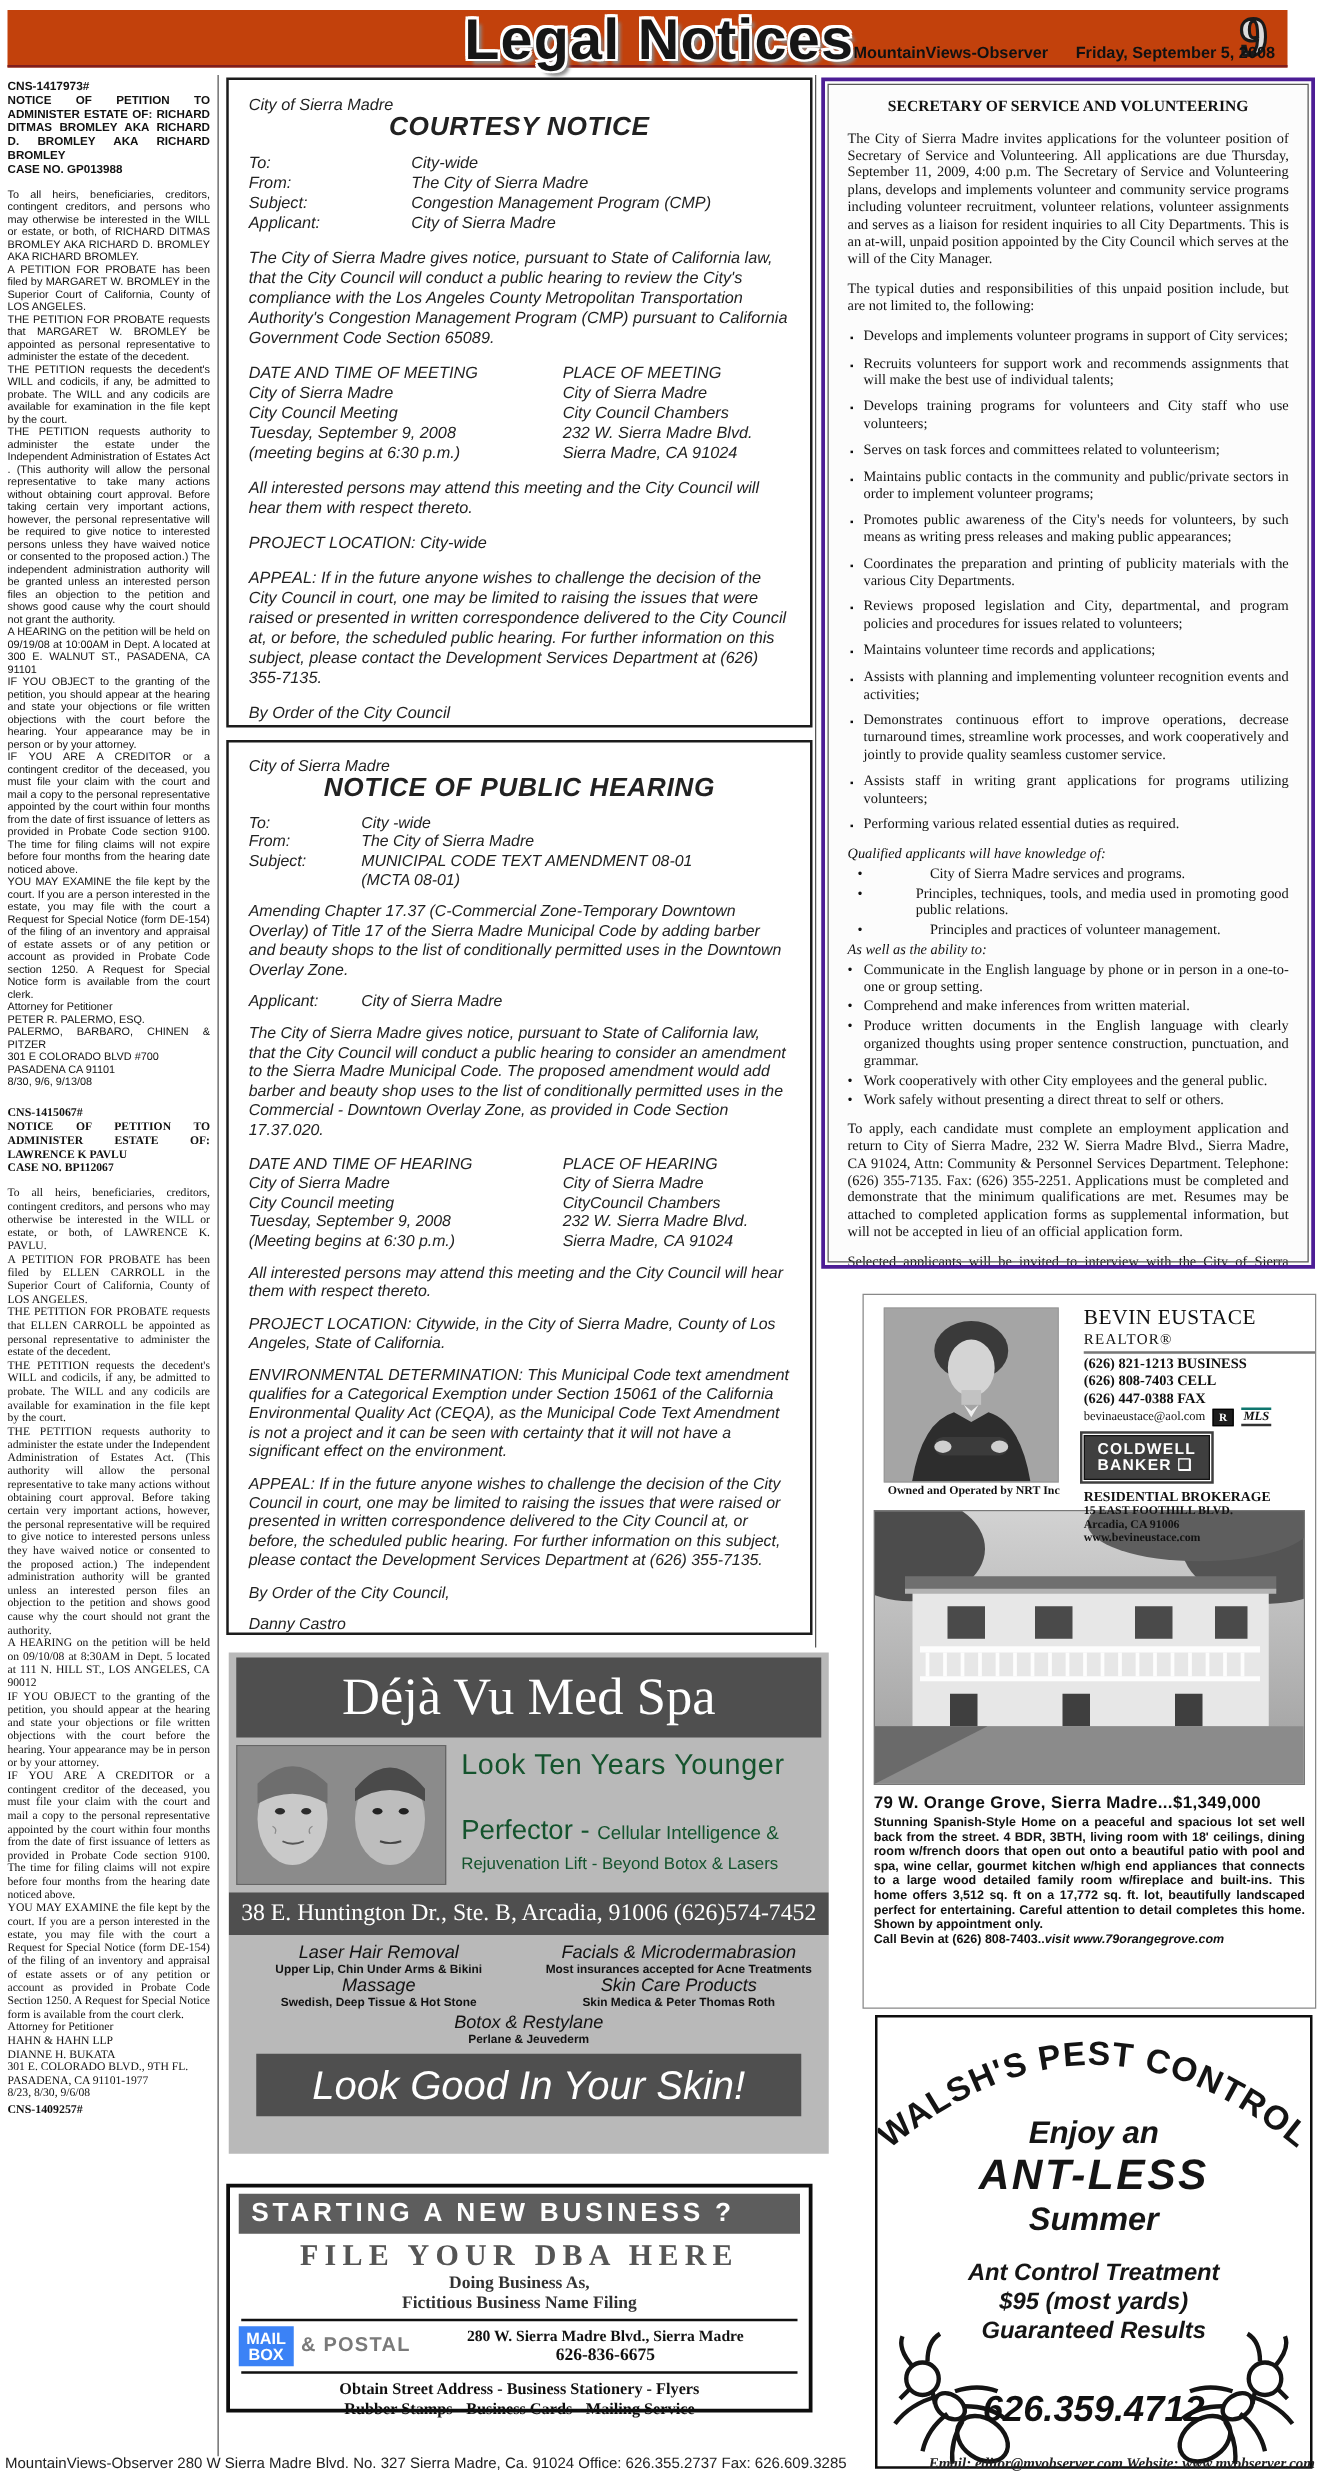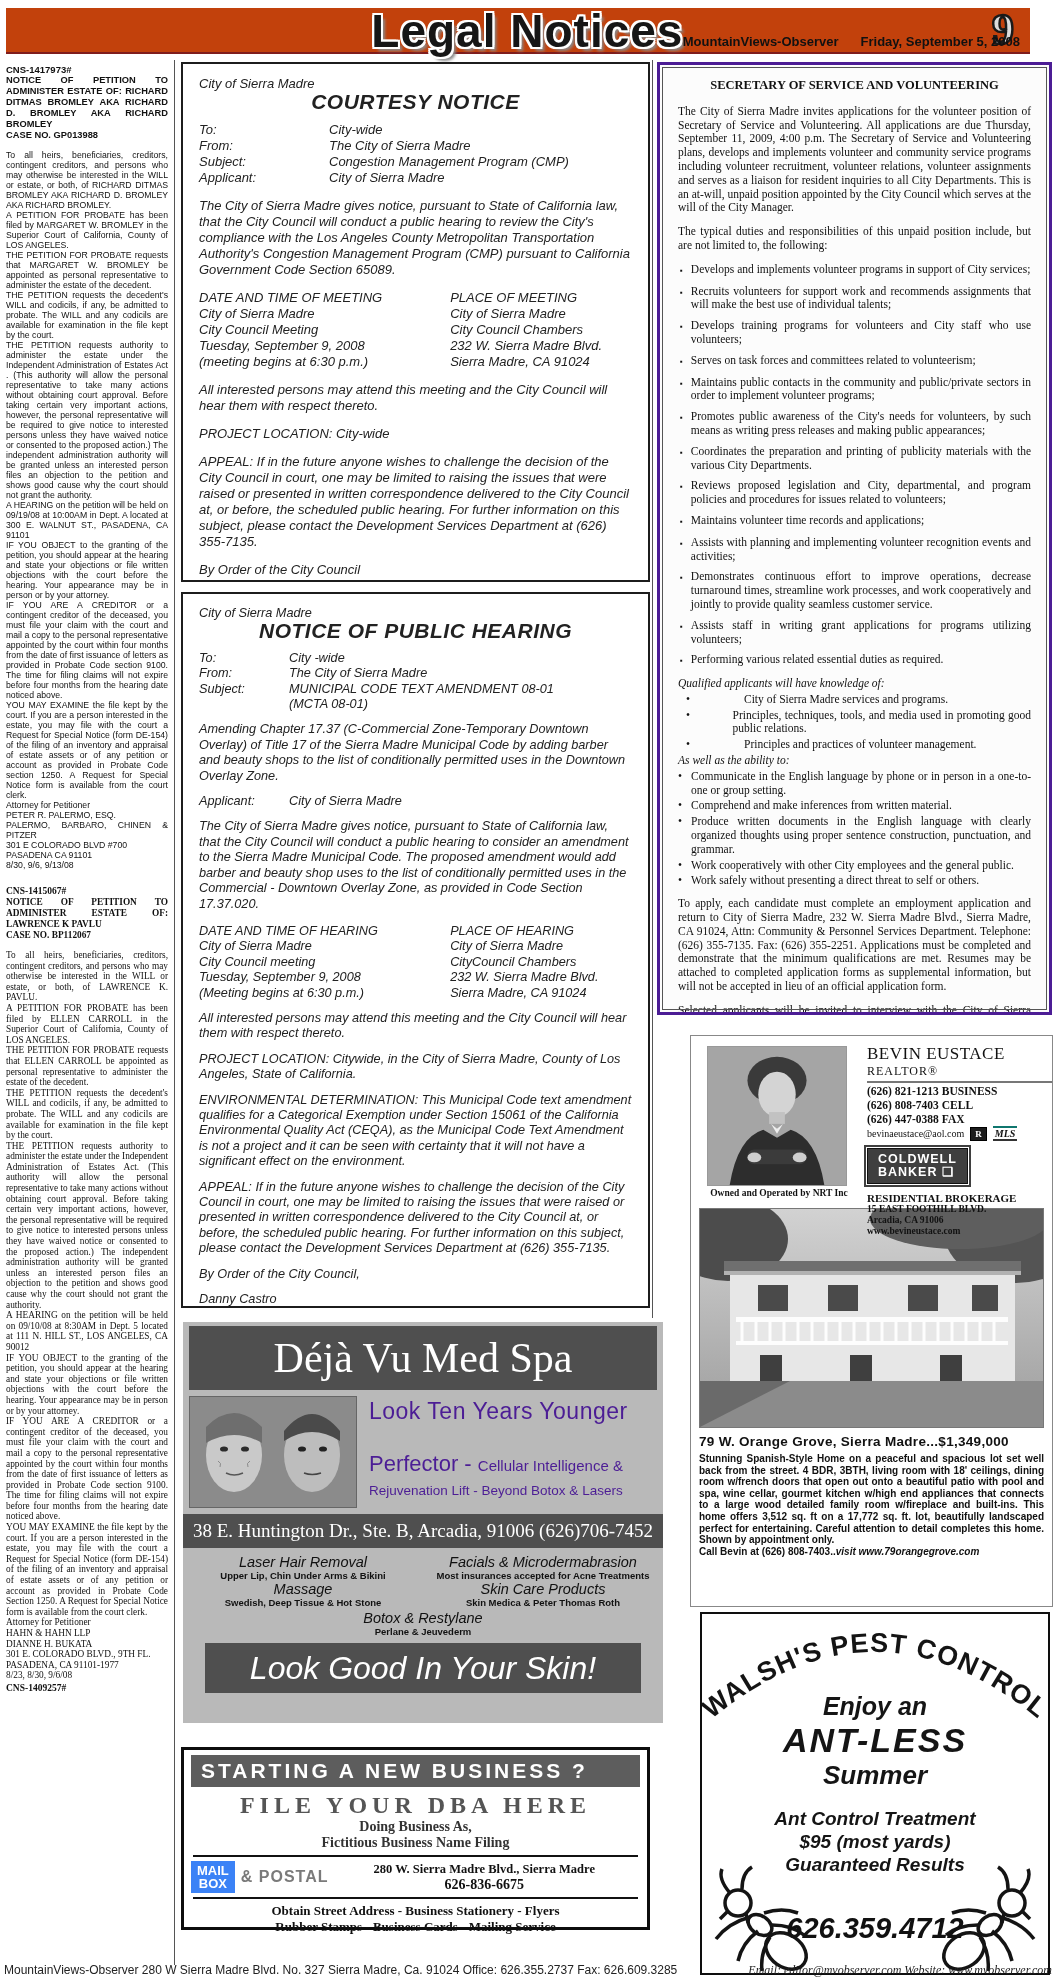--- a/index.html
+++ b/index.html
@@ -70,21 +70,21 @@
   .vol-it { font-style:italic; margin-top:9px; }
 
   
   #dejavu { position:absolute; left:183px; top:1322px; width:480px; height:401px;
     background:#b9b9b9; overflow:hidden; }
   .dv-banner { margin:4px 6px 0 6px; height:64px; background:#4f4f4f; color:#fff;
     display:flex; align-items:center; justify-content:center;
     font-family:"Liberation Serif",serif; font-size:42px; }
   .dv-mid { display:flex; margin:6px 6px 0 6px; }
   .dv-photo { flex:0 0 168px; height:112px; background:#8f8f8f; border:1px solid #666; }
-  .dv-mid-txt { padding:2px 0 0 12px; color:#4c1d95; }
+  .dv-mid-txt { padding:2px 0 0 12px; color:#14532d; }
   .dv-younger { font-size:23px; letter-spacing:.5px; }
   .dv-perfline { margin-top:26px; font-size:22px; }
   .dv-perfline .small { font-size:15px; }
   .dv-rejuv { margin-top:6px; font-size:13.5px; }
   .dv-addr { margin:6px 0 0 0; height:34px; background:#4f4f4f; color:#fff;
     display:flex; align-items:center; justify-content:center;
     font-family:"Liberation Serif",serif; font-size:19px; }
   .dv-serv { display:flex; margin-top:6px; text-align:center; }
   .dv-serv > div { flex:1; }
   .dv-st { font-style:italic; font-size:14.5px; }
@@ -156,21 +156,21 @@
   .w-block2 { margin-top:16px; font-size:19px; line-height:23px; }
   .w-phone { position:absolute; left:0; right:0; bottom:28px; text-align:center;
     font-weight:bold; font-size:29px; font-style:italic; }
   .w-ant { position:absolute; bottom:-6px; }
   .w-ant.left { left:-4px; }
   .w-ant.right { right:-4px; transform:scaleX(-1); }
 
   
   #footer { position:absolute; left:4px; top:1963px; width:1048px; display:flex;
     justify-content:space-between; font-size:12px; color:#222; }
-  .f-right { font-family:"Liberation Serif",serif; font-weight:normal; font-style:italic; }
+  .f-right { font-family:"Liberation Serif",serif; font-weight:bold; font-style:italic; }
 </style>
 </head>
 <body>
 
 <div class="header">
   <div class="lg-title">Legal Notices</div>
   <div class="pagenum">9</div>
   <div class="masthead">
     <span>MountainViews-Observer</span>
     <span>Friday, September 5, 2008</span>
@@ -406,21 +406,21 @@
     </div>
     <div class="dv-mid-txt">
       <div class="dv-younger">Look Ten Years Younger</div>
       <div class="dv-perfline">
         <span>Perfector -</span>
         <span class="small">Cellular Intelligence &amp;</span>
       </div>
       <div class="dv-rejuv">Rejuvenation Lift - Beyond Botox &amp; Lasers</div>
     </div>
   </div>
-  <div class="dv-addr">38 E. Huntington Dr.,  Ste. B, Arcadia, 91006 (626)706-7452</div>
+  <div class="dv-addr">38 E. Huntington Dr.,  Ste. B, Arcadia, 91006 (626)574-7452</div>
   <div class="dv-serv">
     <div>
       <div class="dv-st">Laser Hair Removal</div>
       <div class="dv-ss">Upper Lip, Chin Under Arms &amp; Bikini</div>
       <div class="dv-st">Massage</div>
       <div class="dv-ss">Swedish, Deep Tissue &amp; Hot Stone</div>
     </div>
     <div>
       <div class="dv-st">Facials &amp; Microdermabrasion</div>
       <div class="dv-ss">Most insurances accepted for Acne Treatments</div>

